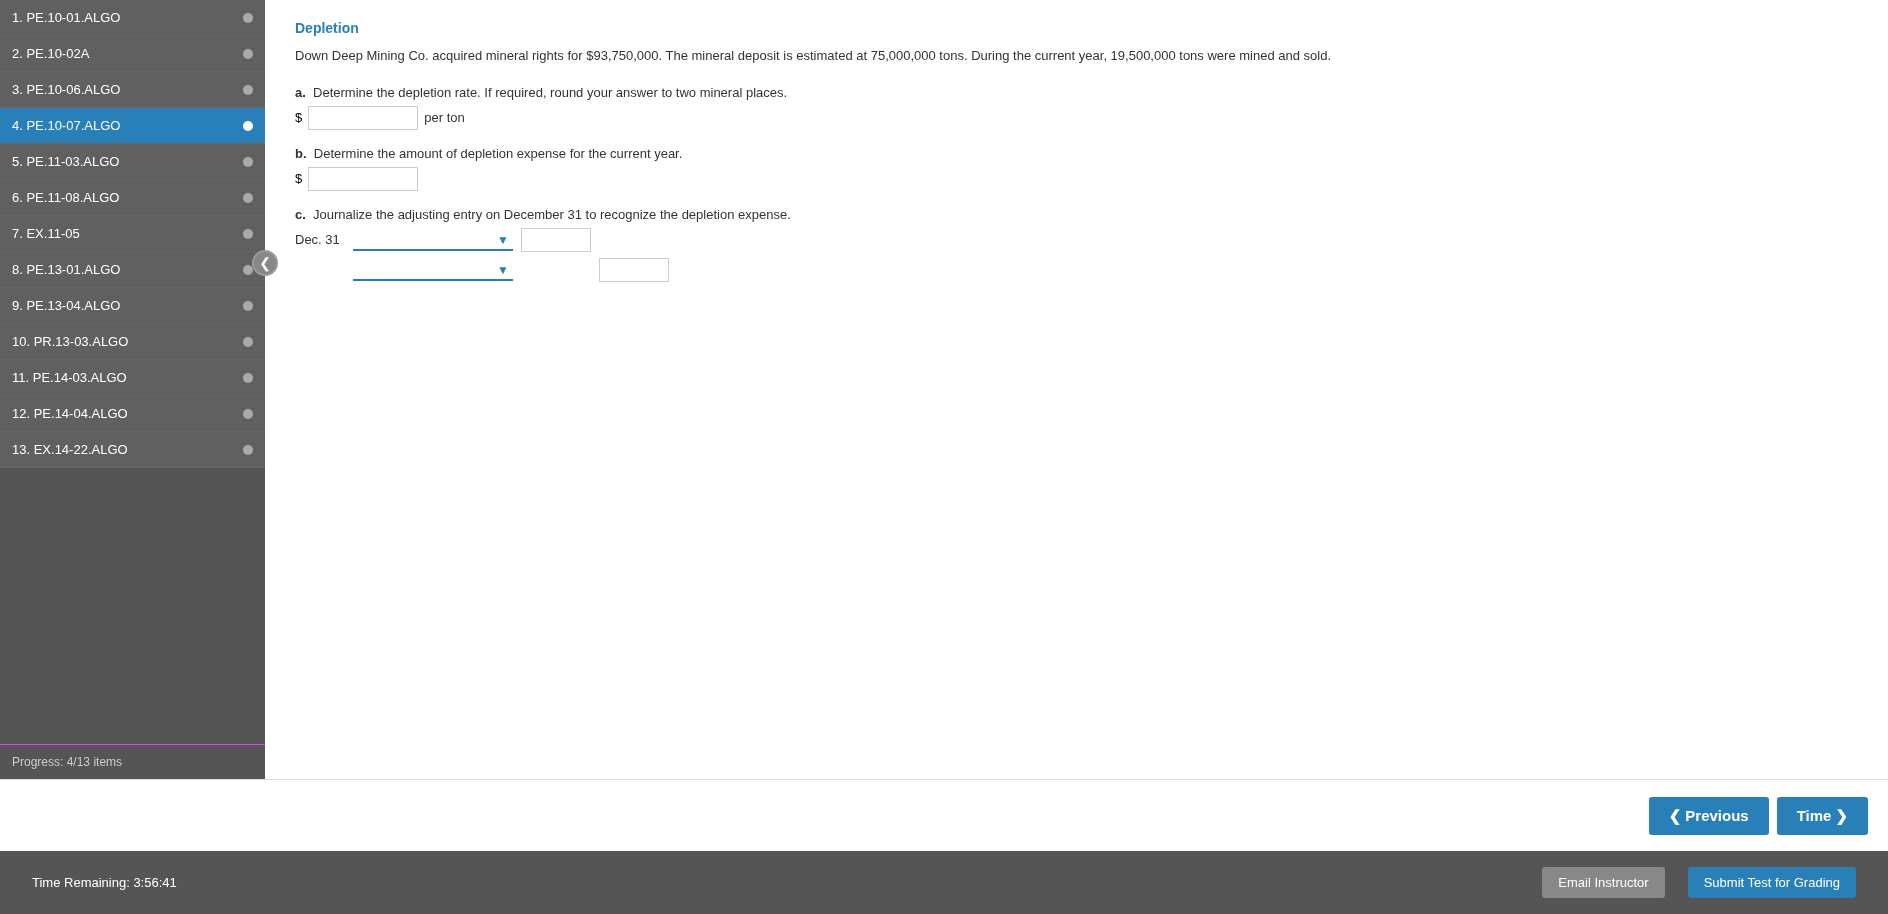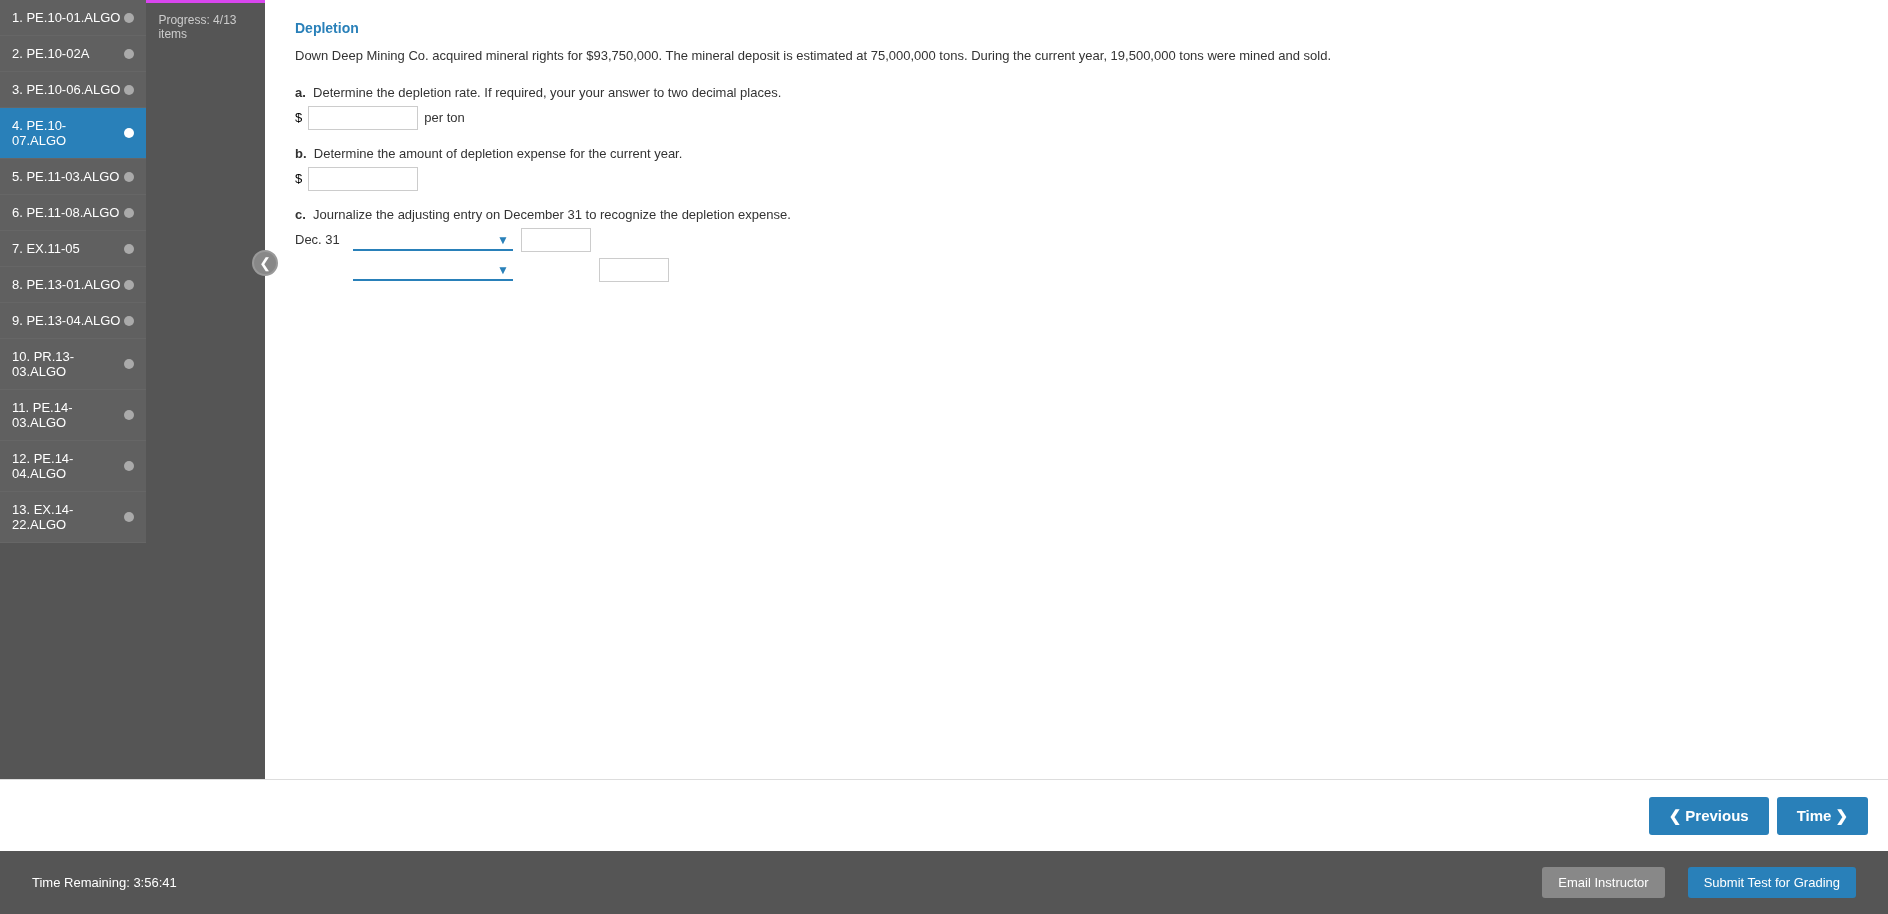--- a/index.html
+++ b/index.html
@@ -1,35 +1,35 @@
 <!DOCTYPE html>
 <html><head>
   <meta charset="utf-8">
   <style>
     * { box-sizing: border-box; margin: 0; padding: 0; }
     body { font-family: Arial, sans-serif; font-size: 13px; background: #f0f0f0; display: flex; flex-direction: column; height: 914px; overflow: hidden; }
 
     #main-wrapper { display: flex; flex: 1; overflow: hidden; }
 
     
-    #sidebar { width: 265px; background: #555; display: flex; flex-direction: row; overflow-y: auto; flex-shrink: 0; }
+    #sidebar { width: 265px; background: #555; display: flex; flex-direction: column; overflow-y: auto; flex-shrink: 0; }
     .sidebar-item {
       display: flex; align-items: center; justify-content: space-between;
       padding: 10px 12px; color: #fff; font-size: 13px; cursor: pointer;
       border-bottom: 1px solid #666; background: #606060;
     }
     .sidebar-item.active { background: #2980b9; gap: 28px; }
     .sidebar-item .dot {
       width: 10px; height: 10px; border-radius: 50%; background: #aaa; flex-shrink: 0;
     }
     .sidebar-item.active .dot { background: #fff; }
     .sidebar-spacer { flex: 1; background: #555; }
 
     
-    #progress-bar { background: #555; padding: 10px 12px; color: #ccc; font-size: 12px; border-top: 3px solid #d946ef; }
+    #progress-bar { background: #555; padding: 10px 12px; color: #ccc; font-size: 12px; border-top: 1px solid #d946ef; }
 
     
     #collapse-btn {
       position: absolute; left: 252px; top: 250px;
       width: 26px; height: 26px; background: #888; border-radius: 50%;
       display: flex; align-items: center; justify-content: center;
       cursor: pointer; color: #fff; font-size: 14px; z-index: 10;
       border: 2px solid #999;
     }
 
@@ -169,21 +169,21 @@
     <span>❮</span>
   </div>
 
   <div id="content">
     <div class="question-title">Depletion</div>
     <div class="question-body">Down Deep Mining Co. acquired mineral rights for $93,750,000. The mineral deposit is estimated at 75,000,000 tons. During the current year, 19,500,000 tons were mined and sold.</div>
 
     <div class="part-section">
       <div class="part-label">
         <span>a.</span>&nbsp;
-        <span style="font-weight:normal;">Determine the depletion rate. If required, your your answer to two decimal places.</span>
+        <span style="font-weight:normal;">Determine the depletion rate. If required, round your answer to two mineral places.</span>
       </div>
       <div class="input-row">
         <span class="dollar">$</span>
         <input type="text" style="">
         <span class="unit">per ton</span>
       </div>
     </div>
 
     <div class="part-section">
       <div class="part-label">

